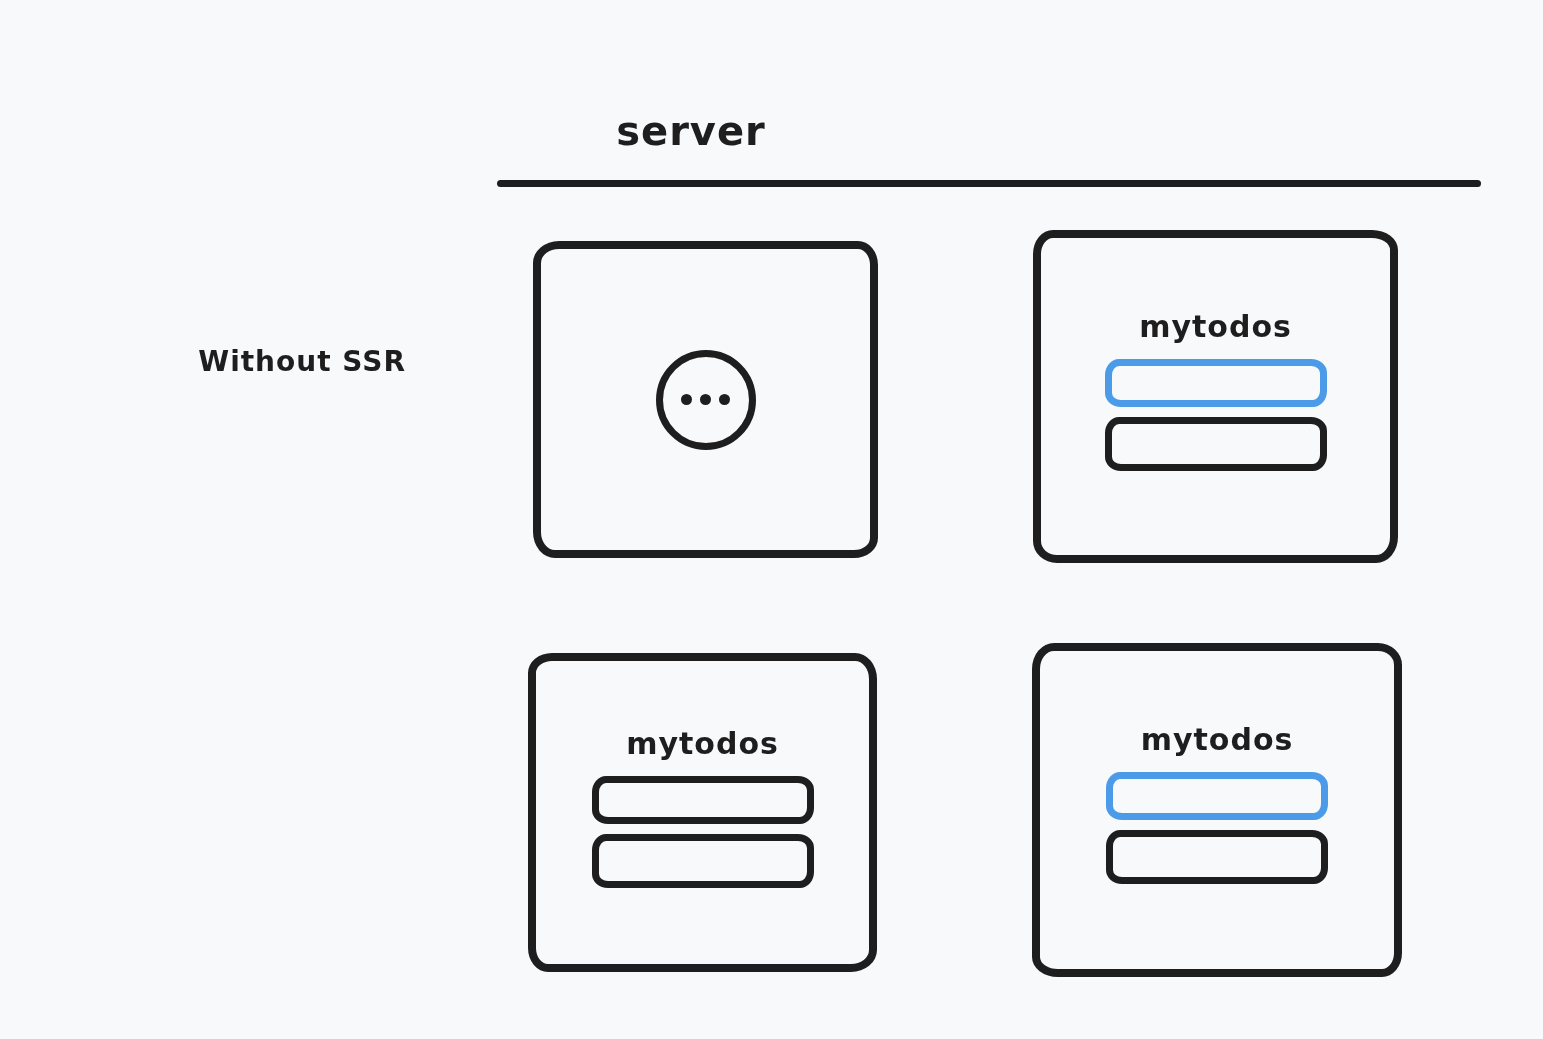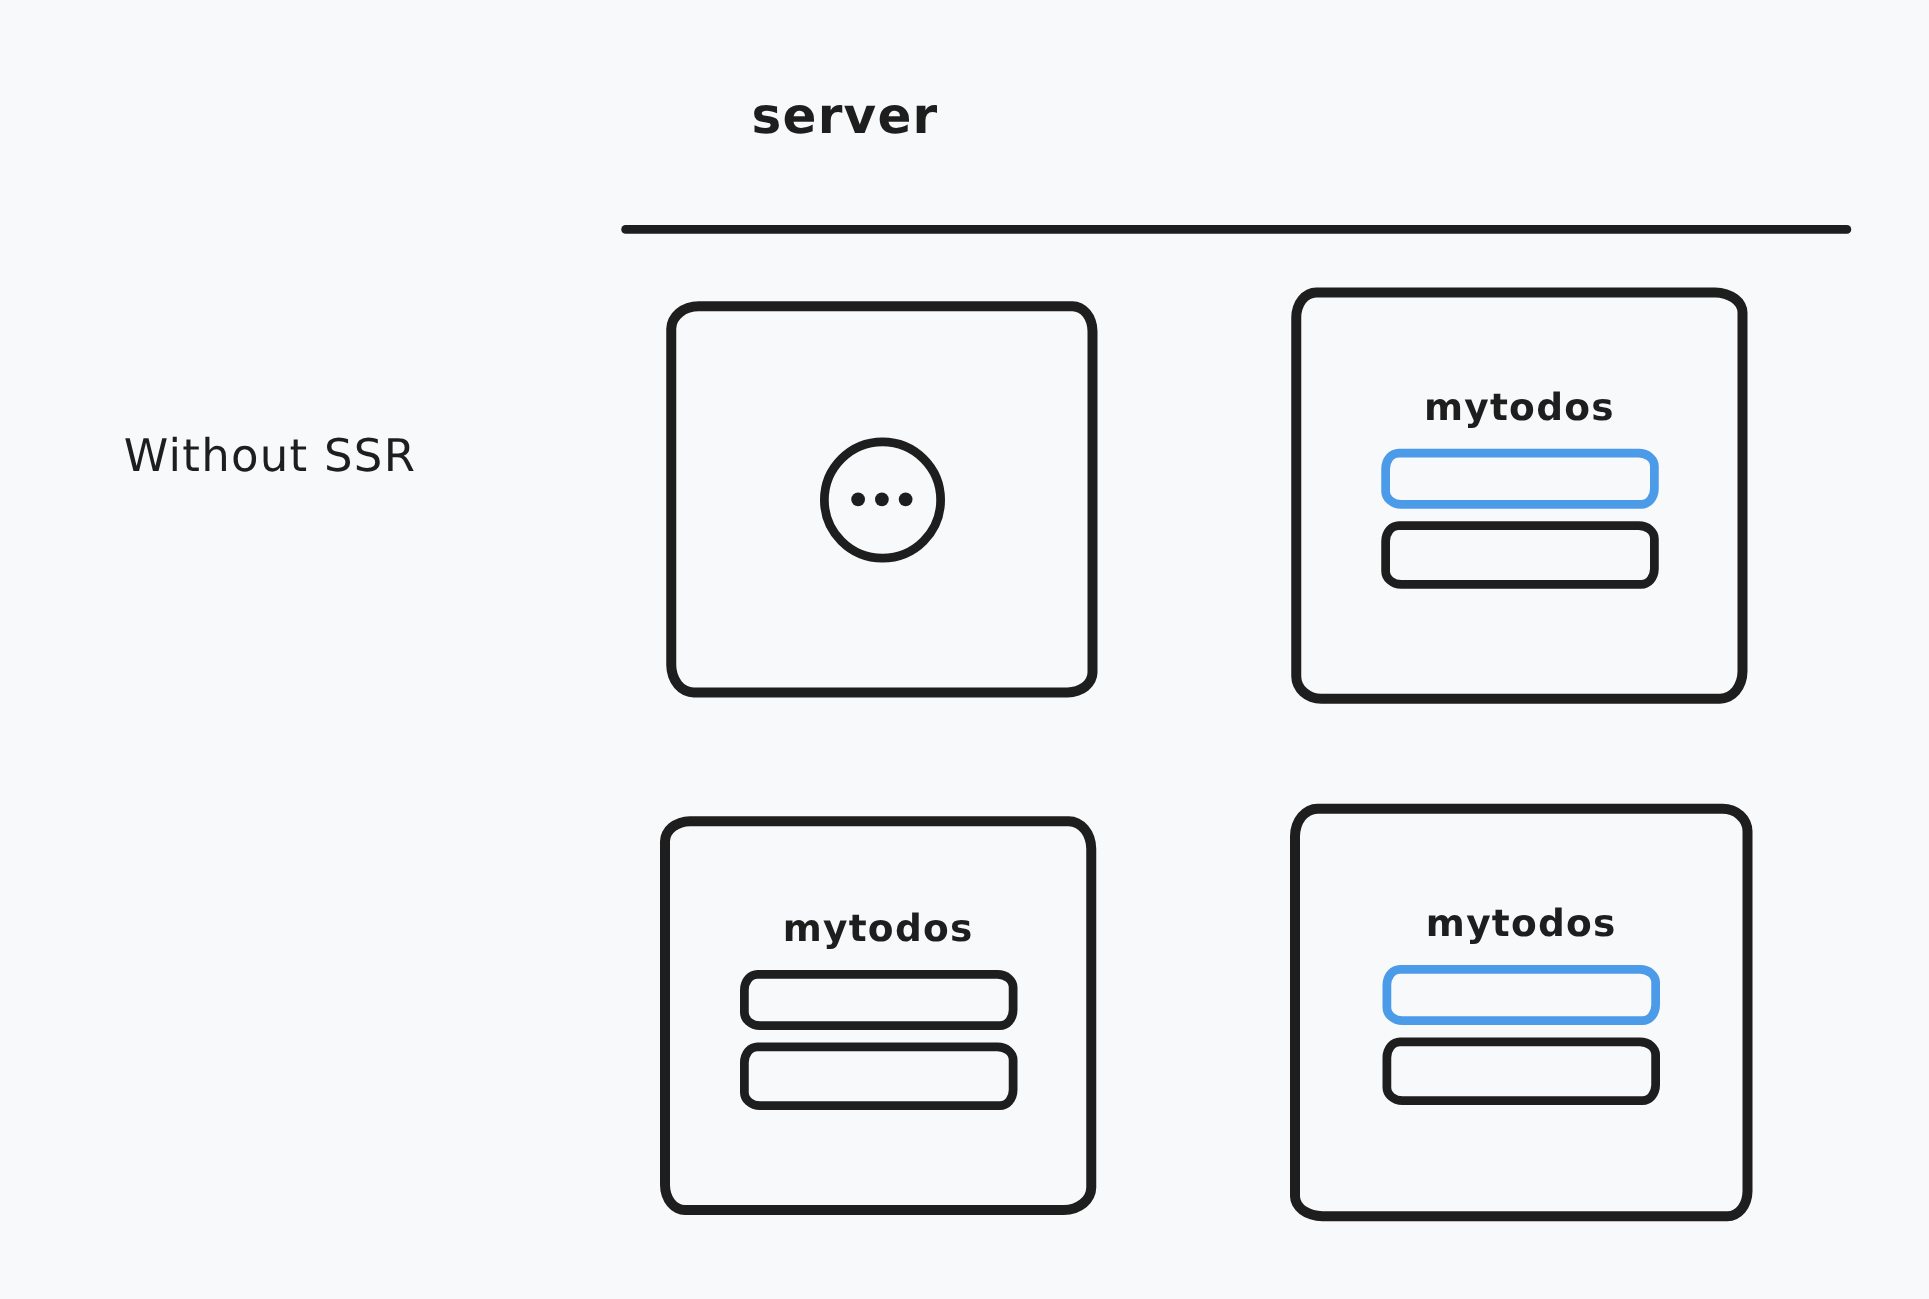--- a/index.html
+++ b/index.html
@@ -20,37 +20,37 @@
   .col-header {
     position: absolute;
     top: 70px;
     width: 300px;
     text-align: center;
     font-size: 40px;
     font-weight: bold;
     color: var(--stroke, #1e1e1e);
     letter-spacing: 1px;
   }
-  .col-header.server  { left: 526px; }
+  .col-header.server  { left: 541px; margin-top: 38px; }
   .col-header.browser { left: 1055px; }
   .divider {
     position: absolute;
     left: 497px;
     top: 180px;
     width: 984px;
     height: 7px;
     border-radius: 4px;
     background: var(--stroke, #1e1e1e);
   }
   .row-label {
     position: absolute;
     width: 380px;
-    text-align: center;
-    font-size: 36px;
-    font-weight: normal;
+    text-align: right;
+    font-size: 28px;
+    font-weight: bold;
     color: var(--stroke, #1e1e1e);
     letter-spacing: 1px;
   }
   .row-label.without { left: 26px;  top: 345px; }
   .row-label.with    { left: 68px;  top: 810px; }
 
   .box {
     position: absolute;
     box-sizing: border-box;
     border: 8px solid var(--stroke, #1e1e1e);

